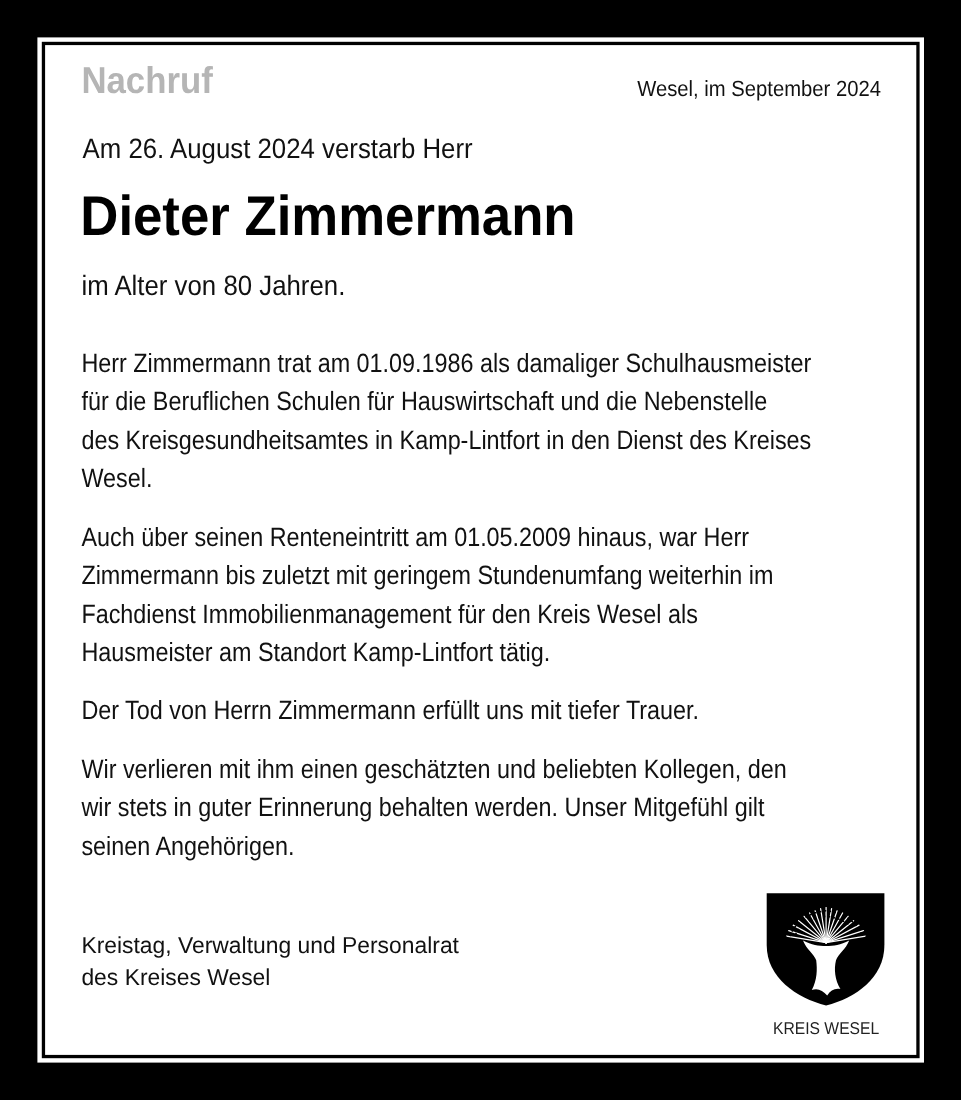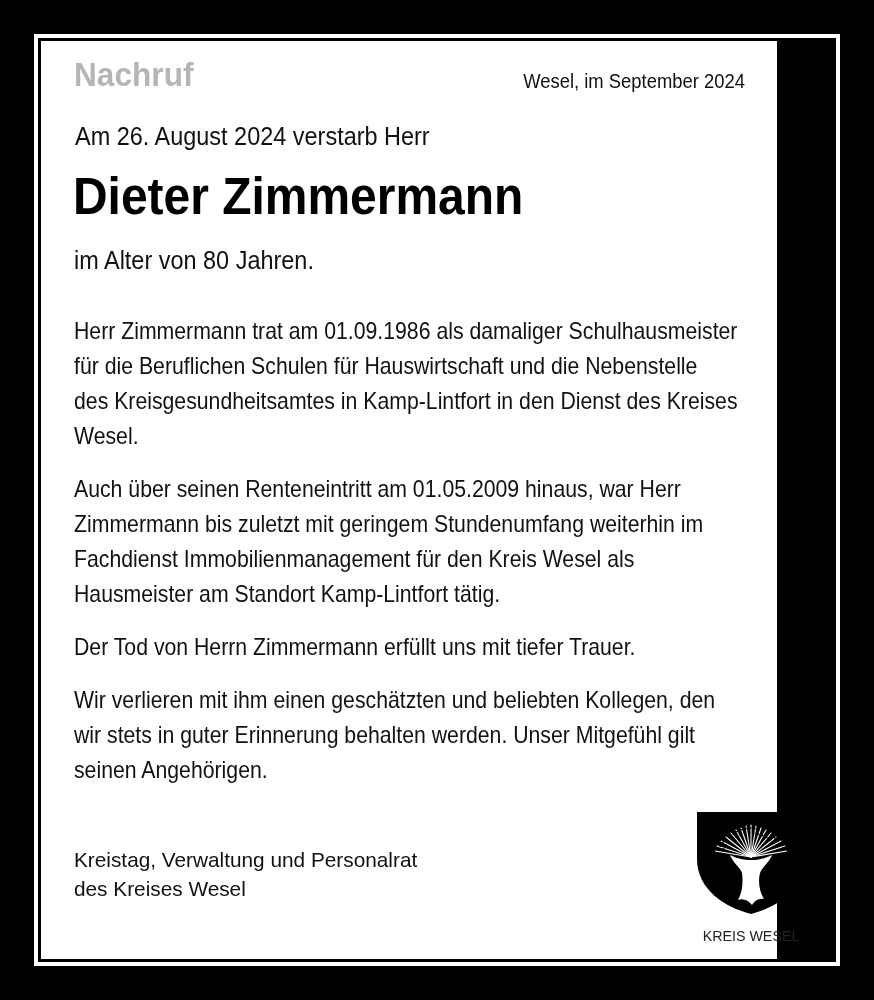--- a/index.html
+++ b/index.html
@@ -28,21 +28,21 @@
       left: 38px;
       top: 38px;
       width: 798px;
       height: 924px;
       background: #000;
     }
     .page {
       position: absolute;
       left: 41px;
       top: 41px;
-      width: 736px;
+      width: 792px;
       height: 918px;
       background: #fff;
     }
     .abs { position: absolute; white-space: nowrap; }
 
     .nachruf {
       left: 33px;
       top: 14px;
       font-size: 34px;
       font-weight: bold;

